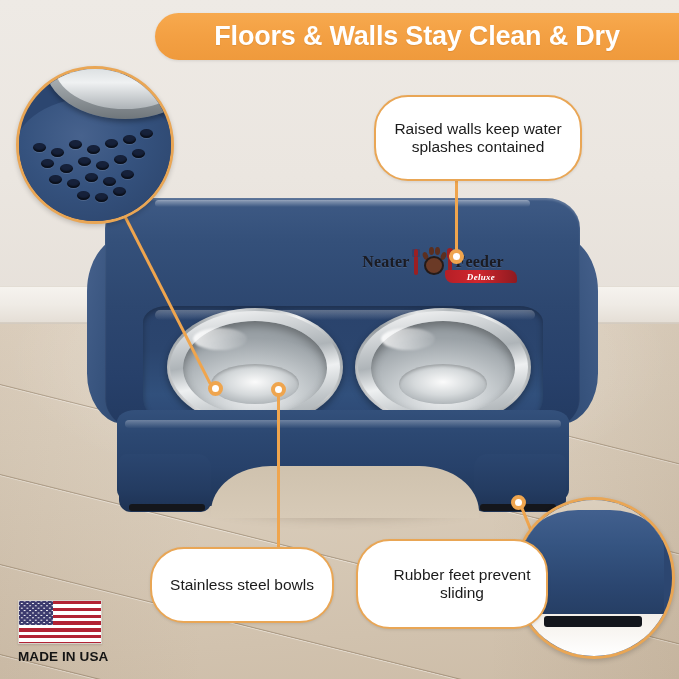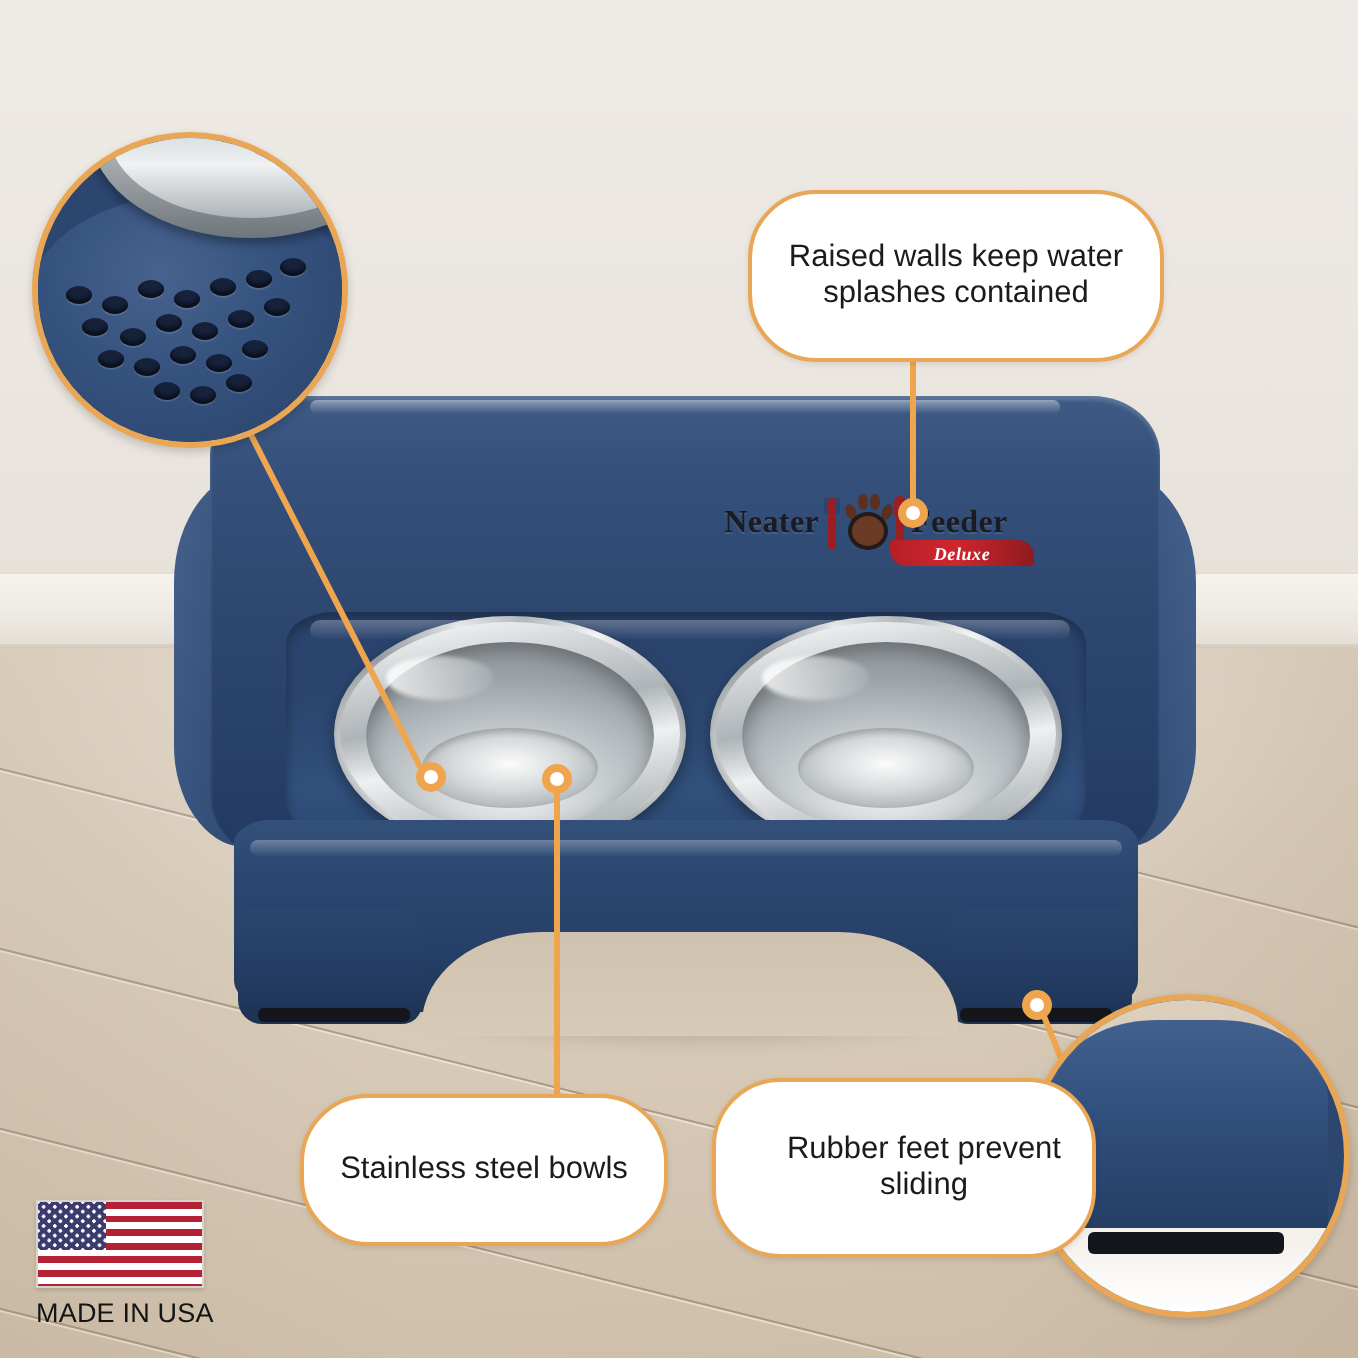--- a/index.html
+++ b/index.html
@@ -278,21 +278,21 @@
   .canton{
     position:absolute;left:0;top:0;width:34px;height:23.8px;
     background:#3c3b6e;
     background-image:
       radial-gradient(circle, #ffffff 0.8px, transparent 0.9px),
       radial-gradient(circle, #ffffff 0.8px, transparent 0.9px);
     background-size:5.6px 4.8px,5.6px 4.8px;
     background-position:0 0,2.8px 2.4px;
   }
   .usa-text{
-    margin-top:5px;font-size:13.5px;font-weight:400;color:#141414;letter-spacing:.1px;
+    margin-top:5px;font-size:13.5px;font-weight:700;color:#141414;letter-spacing:.1px;
   }
 </style>
 </head>
 <body>
 
 <div id="stage">
 
   <div class="wall"></div>
   <div class="baseboard"></div>
   <div class="floor">
@@ -397,20 +397,23 @@
     <div class="hole" style="left:94px;top:118px;"></div>
   </div>
 
   <div class="magnifier" id="mag-feet">
     <div class="mag-floor-top"></div>
     <div class="mag-foot-body"></div>
     <div class="mag-foot-floor"></div>
     <div class="mag-foot-strip"></div>
   </div>
 
+  <div class="banner">
+    <span class="banner-text">Floors &amp; Walls Stay Clean &amp; Dry</span>
+  </div>
 
   <div class="callout" id="callout-bowls">
     <p>Stainless steel bowls</p>
   </div>
   <div class="callout" id="callout-walls">
     <p>Raised walls keep water splashes contained</p>
   </div>
   <div class="callout" id="callout-feet">
     <p>Rubber feet prevent sliding</p>
   </div>

